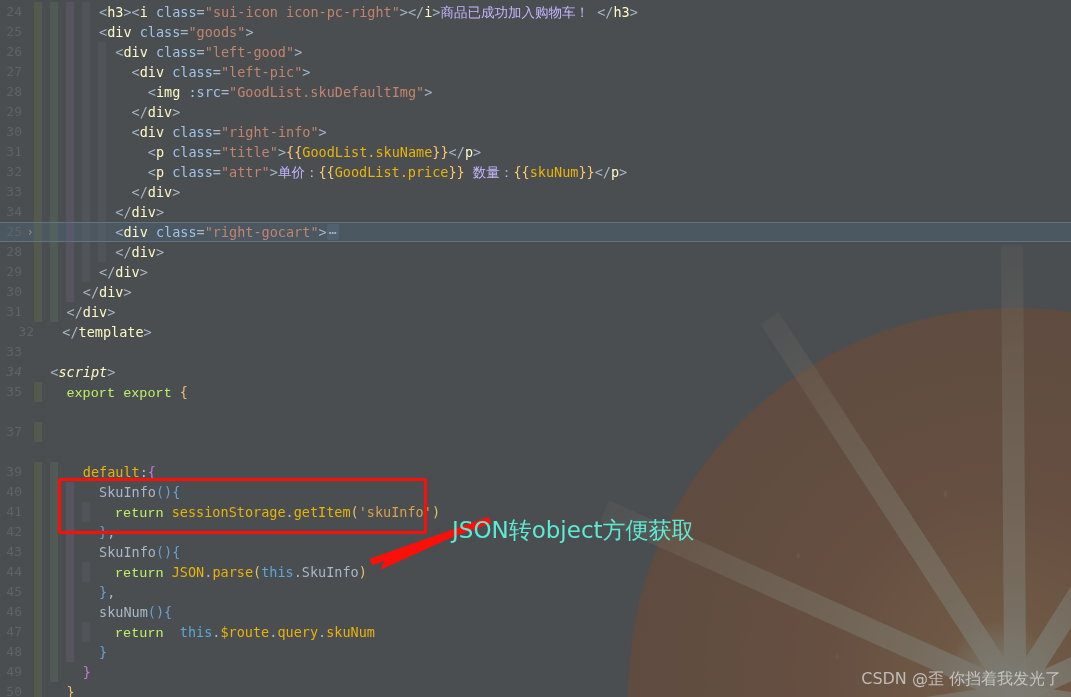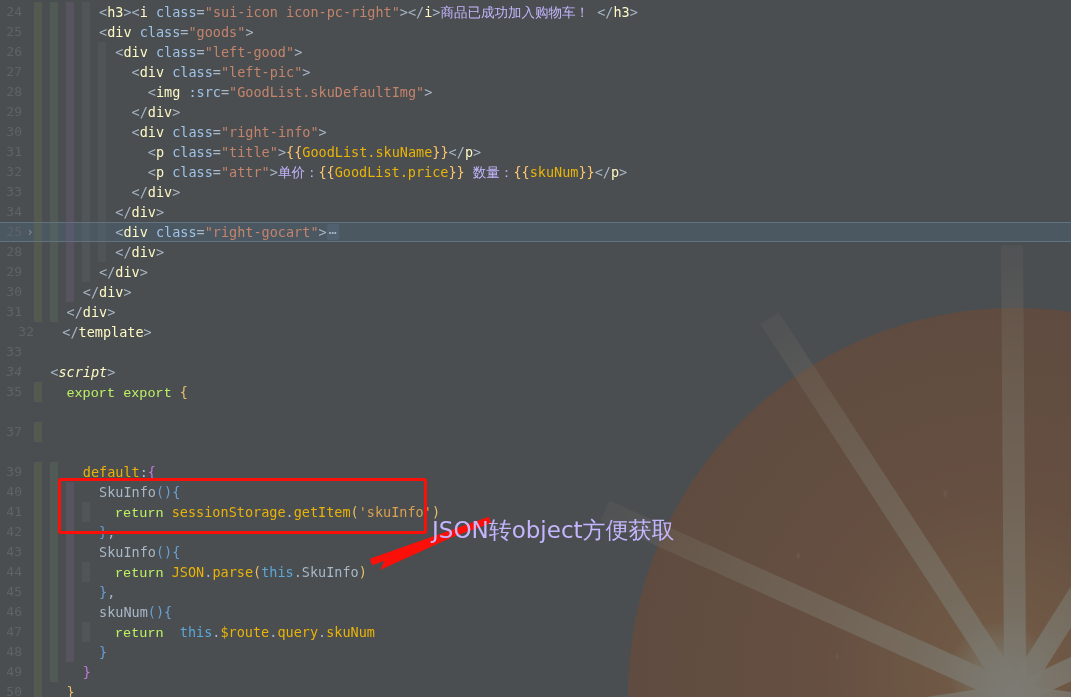--- a/index.html
+++ b/index.html
@@ -137,22 +137,22 @@
   #annobox{
     position:absolute;
     left:58px;top:478px;width:369px;height:56px;
     border:3px solid #fb1009;
     border-radius:3px;
     box-sizing:border-box;
     pointer-events:none;
   }
   #annoarrow{position:absolute;left:340px;top:515px;width:160px;height:70px;pointer-events:none;}
   #annotext{
-    position:absolute;left:432px;top:517px;
-    color:#c4b5fd;
+    position:absolute;left:452px;top:517px;
+    color:#5eead4;
     font-family:"DejaVu Sans","Liberation Sans",sans-serif;
     font-size:23px;line-height:26px;
     white-space:nowrap;
   }
   #watermark{
     position:absolute;right:10px;bottom:8px;
     color:rgba(216,216,216,.78);
     font-family:"DejaVu Sans","Liberation Sans",sans-serif;
     font-size:16px;line-height:20px;
     white-space:nowrap;
@@ -219,13 +219,14 @@
       <div class="line" style="top: 682px;"><div class="guide g1"></div><div class="gutter">50</div><div class="code"><span class="t-brace1">    }</span></div></div>
     </div>
 
   <div id="annobox"></div>
   <svg id="annoarrow" viewBox="0 0 160 70">
     <path d="M150 5 L30 48 L47 41 L40 55 Z" fill="#fb1009"></path>
     <path d="M150 5 L31 47" stroke="#fb1009" stroke-width="7" fill="none"></path>
   </svg>
   <div id="annotext">JSON转object方便获取</div>
 
+  <div id="watermark">CSDN @歪 你挡着我发光了</div>
 </div>
 
 </body></html>

